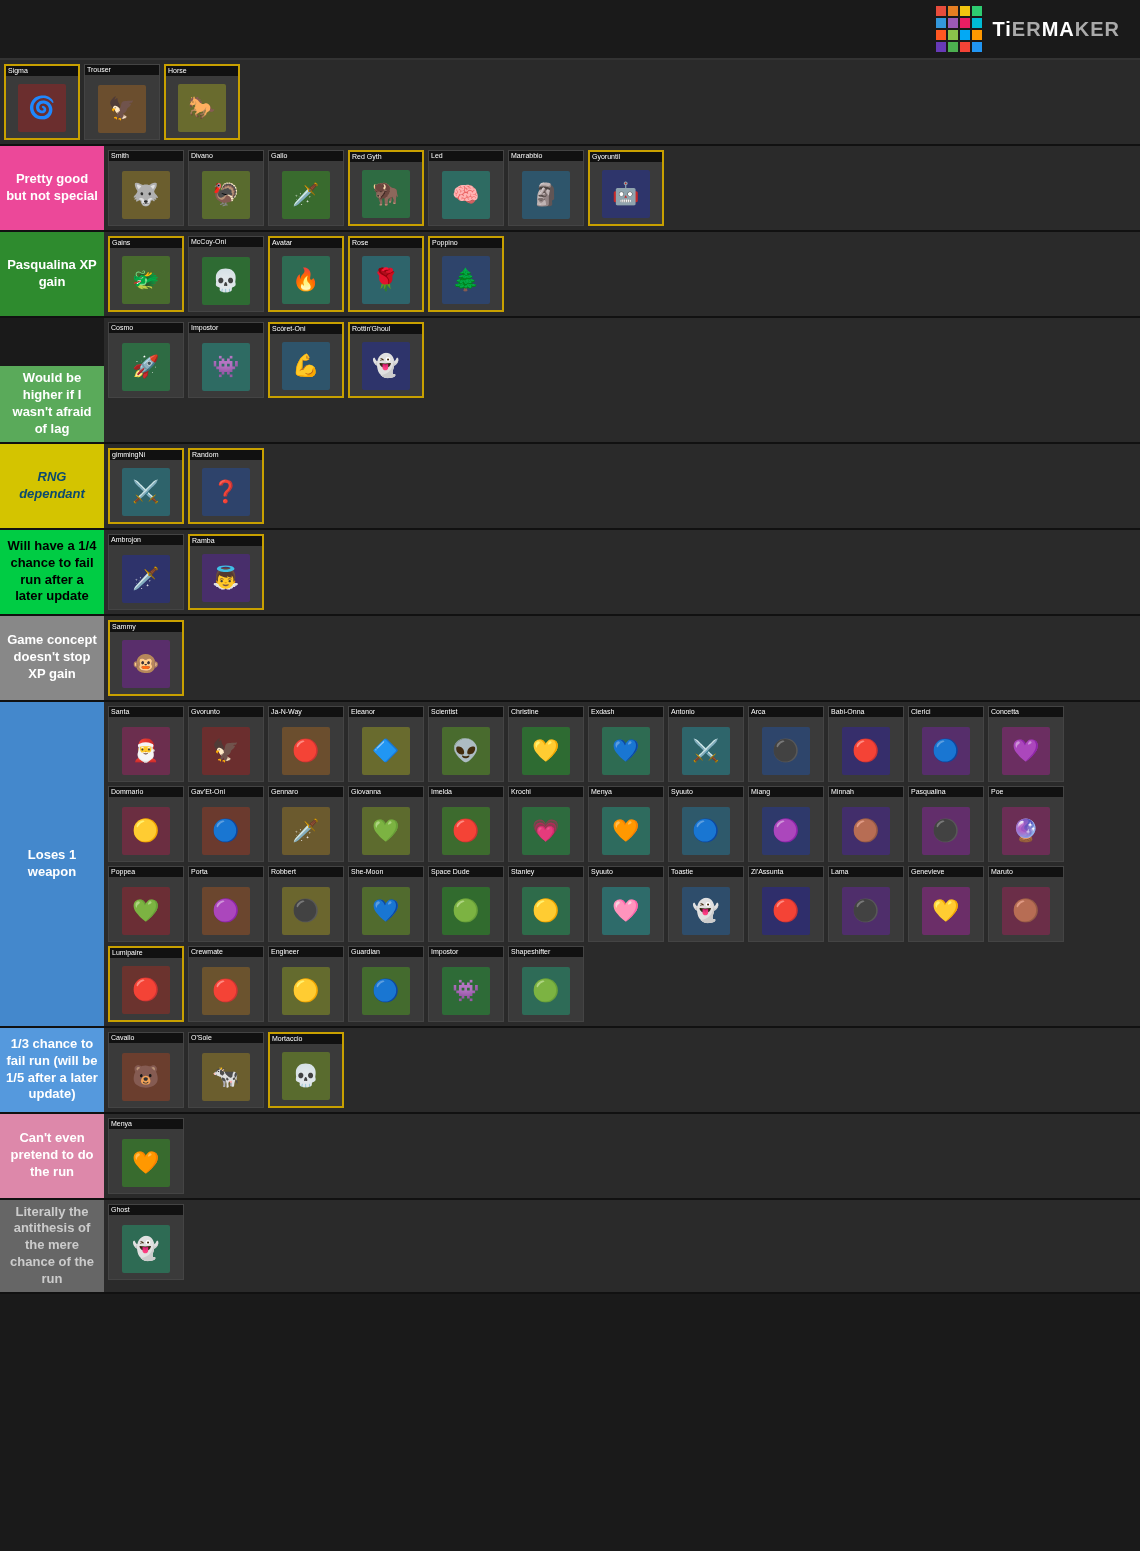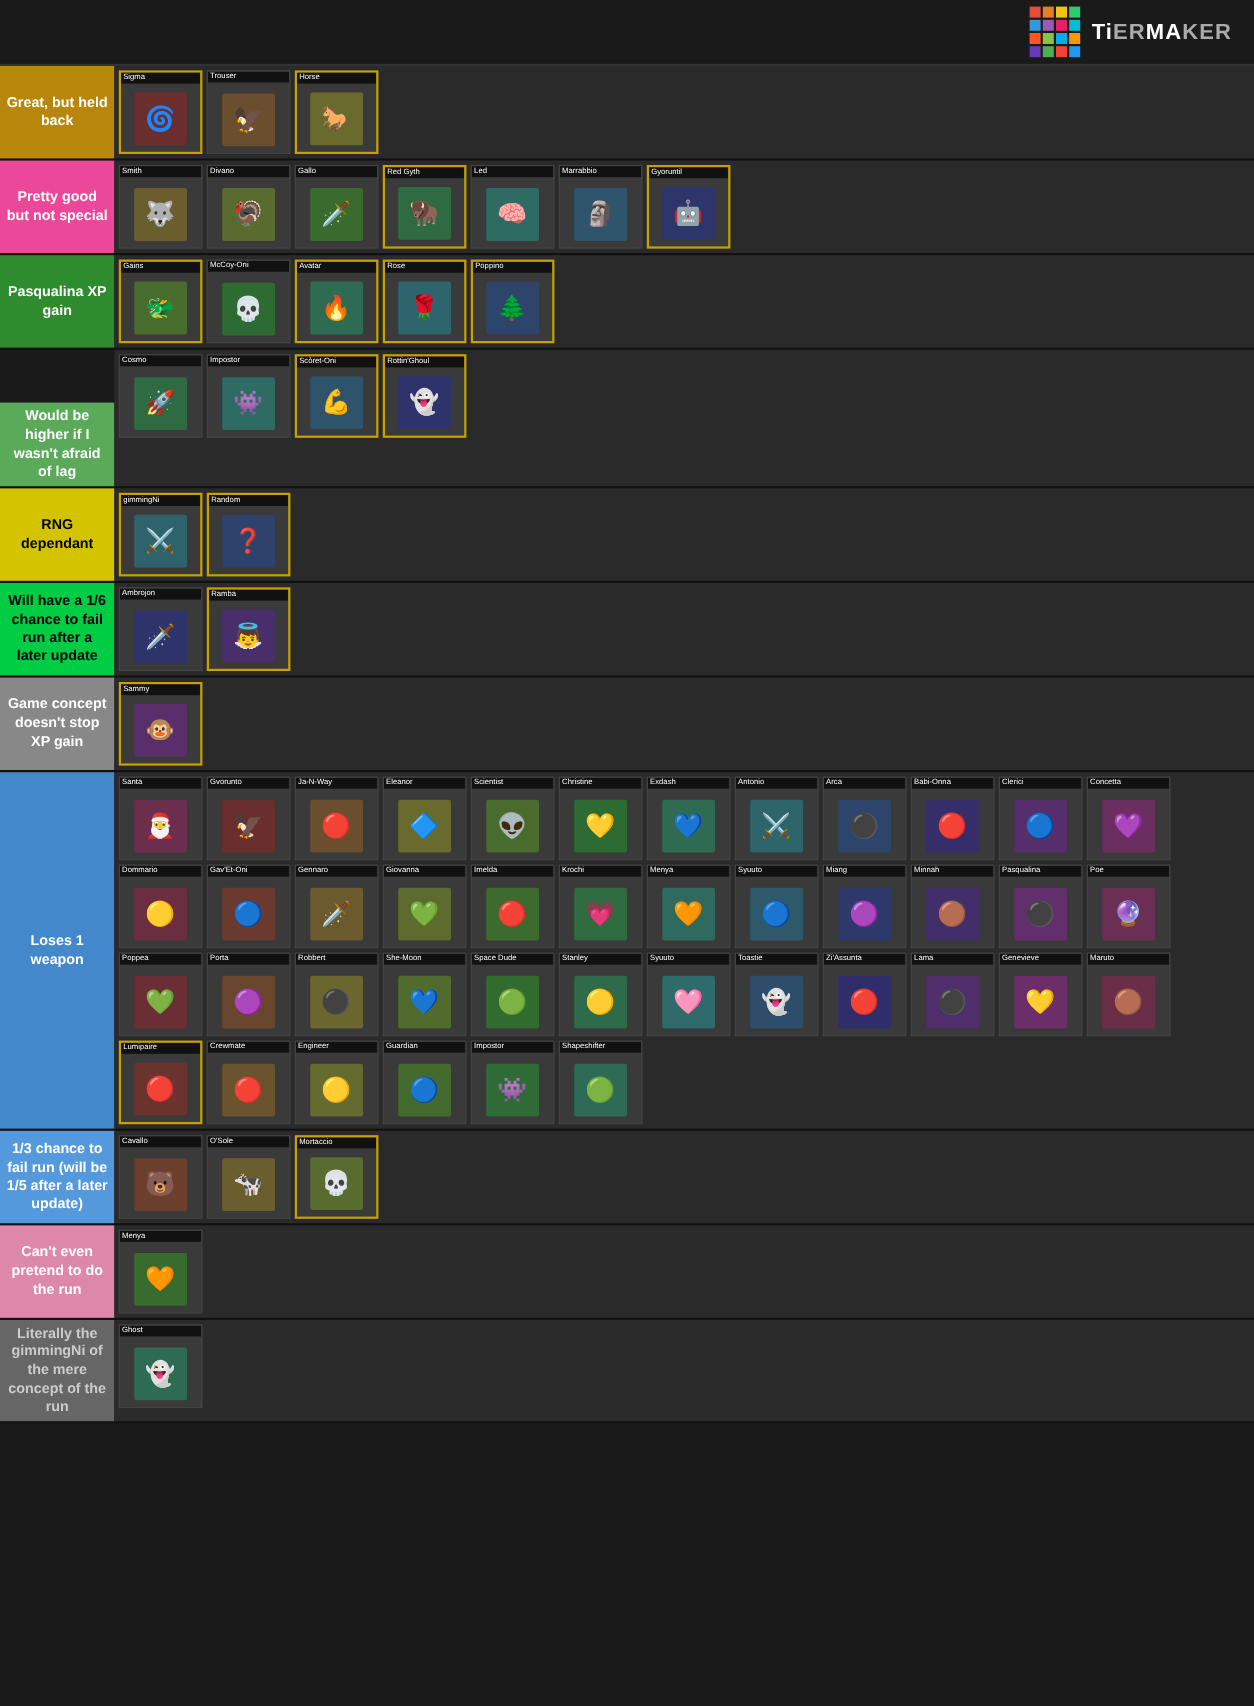--- a/index.html
+++ b/index.html
@@ -141,21 +141,20 @@
       <div class="logo-cell" style="background:#2196f3"></div>
     </div>
     <div class="logo-text">
       Ti<span>ER</span>MA<span>KER</span>
     </div>
   </div>
 </div>
 
 <div id="tier-list">
 <div class="tier-row">
-      <div class="tier-label" style="background: rgb(184, 134, 11); color: rgb(255, 255, 255);">Great, but held back</div>
       <div class="tier-items">
         <div class="item-cell highlighted">
           <div class="item-name">Sigma</div>
           <div class="item-sprite">
             <div class="sprite-placeholder" style="background: rgb(107, 46, 46);">🌀</div>
           </div>
         </div>
         <div class="item-cell">
           <div class="item-name">Trouser</div>
           <div class="item-sprite">
@@ -275,38 +274,38 @@
         </div>
         <div class="item-cell highlighted">
           <div class="item-name">Rottin'Ghoul</div>
           <div class="item-sprite">
             <div class="sprite-placeholder" style="background: rgb(46, 52, 107);">👻</div>
           </div>
         </div>
       </div>
     </div>
     <div class="tier-row">
-      <div class="tier-label" style="background: rgb(212, 196, 0); color: #000000;">RNG dependant</div>
+      <div class="tier-label" style="background: rgb(212, 196, 0); color: #0c4a6e; font-style: italic;">RNG dependant</div>
       <div class="tier-items">
         <div class="item-cell highlighted">
           <div class="item-name">gimmingNi</div>
           <div class="item-sprite">
             <div class="sprite-placeholder" style="background: rgb(46, 99, 107);">⚔️</div>
           </div>
         </div>
         <div class="item-cell highlighted">
           <div class="item-name">Random</div>
           <div class="item-sprite">
             <div class="sprite-placeholder" style="background: rgb(46, 67, 107);">❓</div>
           </div>
         </div>
       </div>
     </div>
     <div class="tier-row">
-      <div class="tier-label" style="background: rgb(0, 204, 68); color: rgb(0, 0, 0);">Will have a 1/6 chance to fail run after a later update</div>
+      <div class="tier-label" style="background: rgb(0, 204, 68); color: rgb(0, 0, 0);">Will have a 1/4 chance to fail run after a later update</div>
       <div class="tier-items">
         <div class="item-cell">
           <div class="item-name">Ambrojon</div>
           <div class="item-sprite">
             <div class="sprite-placeholder" style="background: rgb(46, 51, 107);">🗡️</div>
           </div>
         </div>
         <div class="item-cell highlighted">
           <div class="item-name">Ramba</div>
           <div class="item-sprite">
@@ -611,21 +610,21 @@
       <div class="tier-items">
         <div class="item-cell">
           <div class="item-name">Menya</div>
           <div class="item-sprite">
             <div class="sprite-placeholder" style="background: rgb(56, 107, 46);">🧡</div>
           </div>
         </div>
       </div>
     </div>
     <div class="tier-row">
-      <div class="tier-label" style="background: rgb(102, 102, 102); color: rgb(204, 204, 204);">Literally the gimmingNi of the mere concept of the run</div>
+      <div class="tier-label" style="background: rgb(102, 102, 102); color: rgb(204, 204, 204);">Literally the antithesis of the mere chance of the run</div>
       <div class="tier-items">
         <div class="item-cell">
           <div class="item-name">Ghost</div>
           <div class="item-sprite">
             <div class="sprite-placeholder" style="background: rgb(46, 107, 84);">👻</div>
           </div>
         </div>
       </div>
     </div>
   </div>

